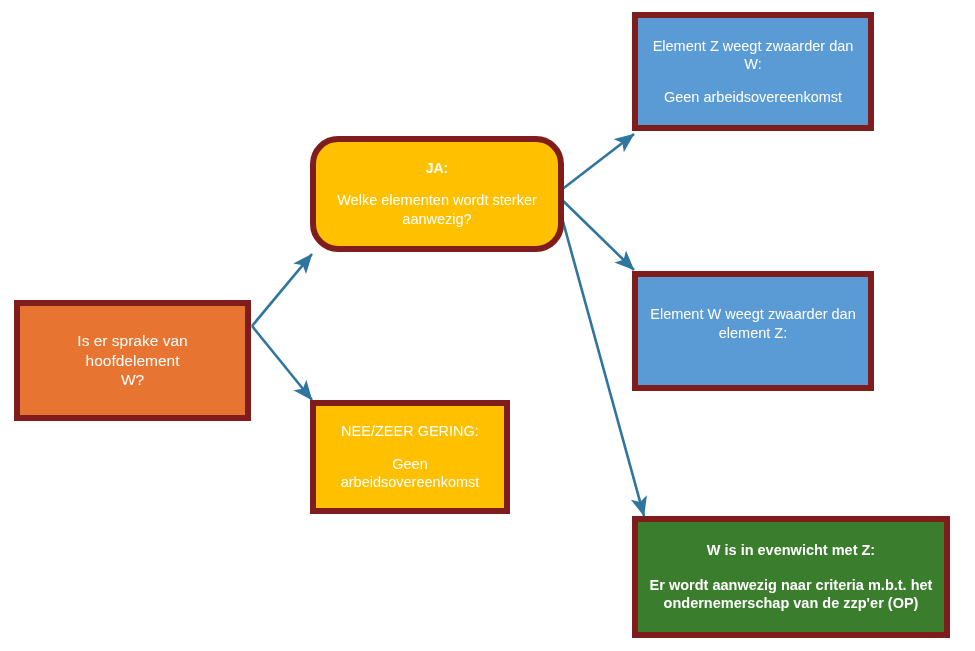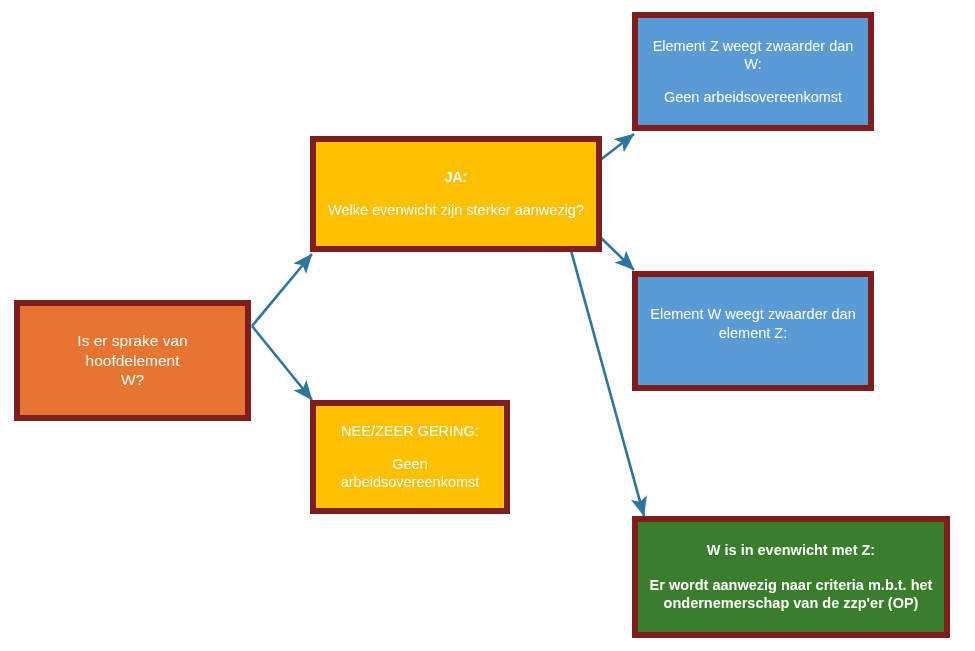--- a/index.html
+++ b/index.html
@@ -42,23 +42,24 @@
   }
 
   
   #node-root {
     left: 14px;  top: 265px;  width: 237px; height: 121px;
     background: #e87432;
     font-size: 15.5px;
     margin-top: 35px;
   }
   #node-ja {
-    left: 310px; top: 136px; width: 292px; height: 116px;
+    left: 310px; top: 136px; width: 254px; height: 116px;
     background: #ffc000;
     font-size: 14.5px;
+    border-radius: 28px;
   }
   #node-ja .line-a { font-weight: bold; font-size: 14px; }
 
   #node-nee {
     left: 310px; top: 400px; width: 200px; height: 114px;
     background: #ffc000;
     font-size: 14.5px;
   }
   #node-z-heavier {
     left: 632px; top: 12px; width: 242px; height: 119px;
@@ -113,21 +114,21 @@
   </svg>
 
   <div class="node" id="node-root">
     <span class="line-a">Is er sprake van hoofdelement</span>
     <span class="line-b">W?</span>
   </div>
 
   <div class="node" id="node-ja">
     <span class="line-a">JA:</span>
     <span class="gap"></span>
-    <span class="line-b">Welke evenwicht zijn sterker aanwezig?</span>
+    <span class="line-b">Welke elementen wordt sterker aanwezig?</span>
   </div>
 
   <div class="node" id="node-nee">
     <span class="line-a">NEE/ZEER GERING:</span>
     <span class="gap"></span>
     <span class="line-b">Geen arbeidsovereenkomst</span>
   </div>
 
   <div class="node" id="node-z-heavier">
     <span class="line-a">Element Z weegt zwaarder dan W:</span>

